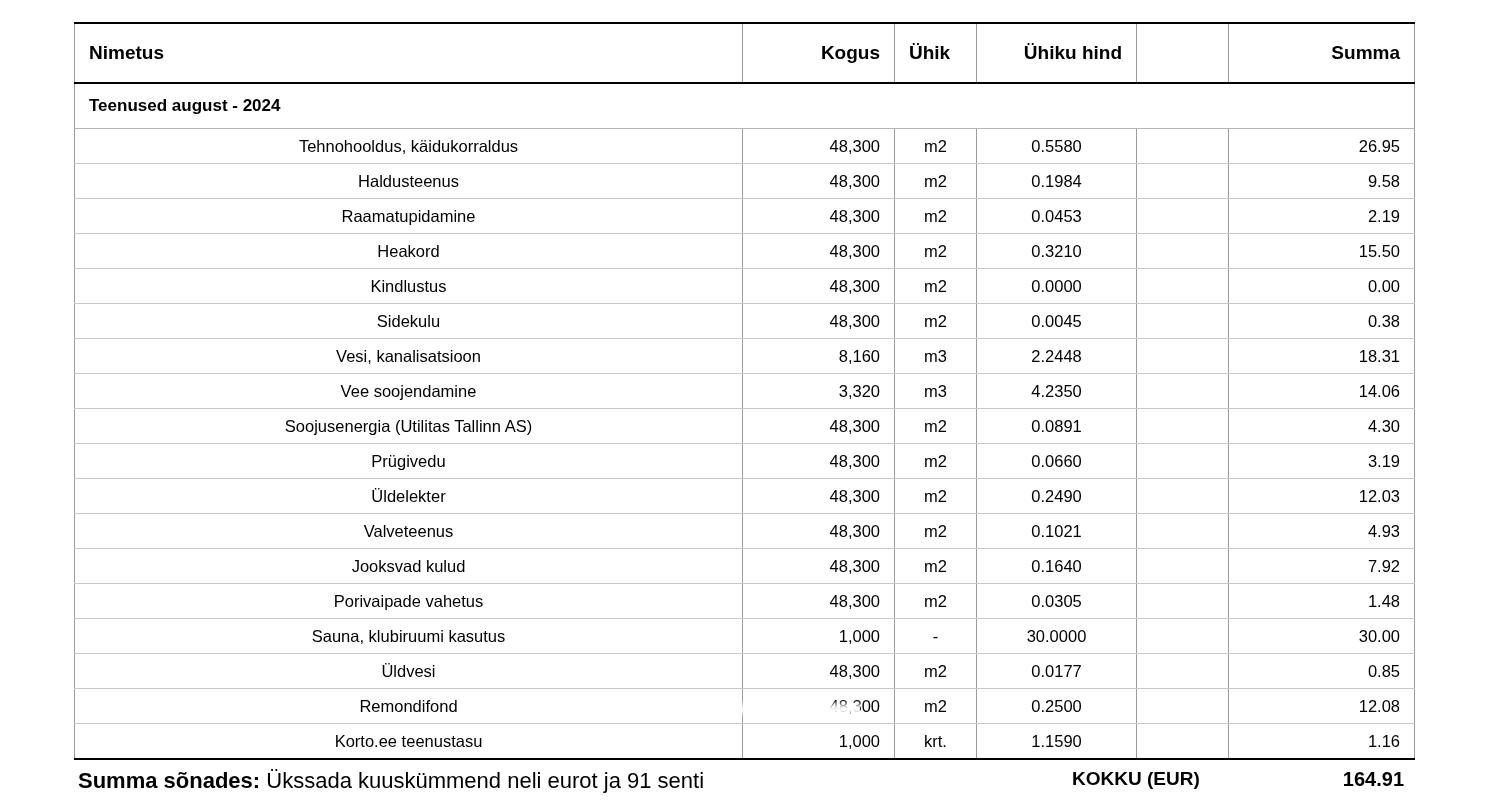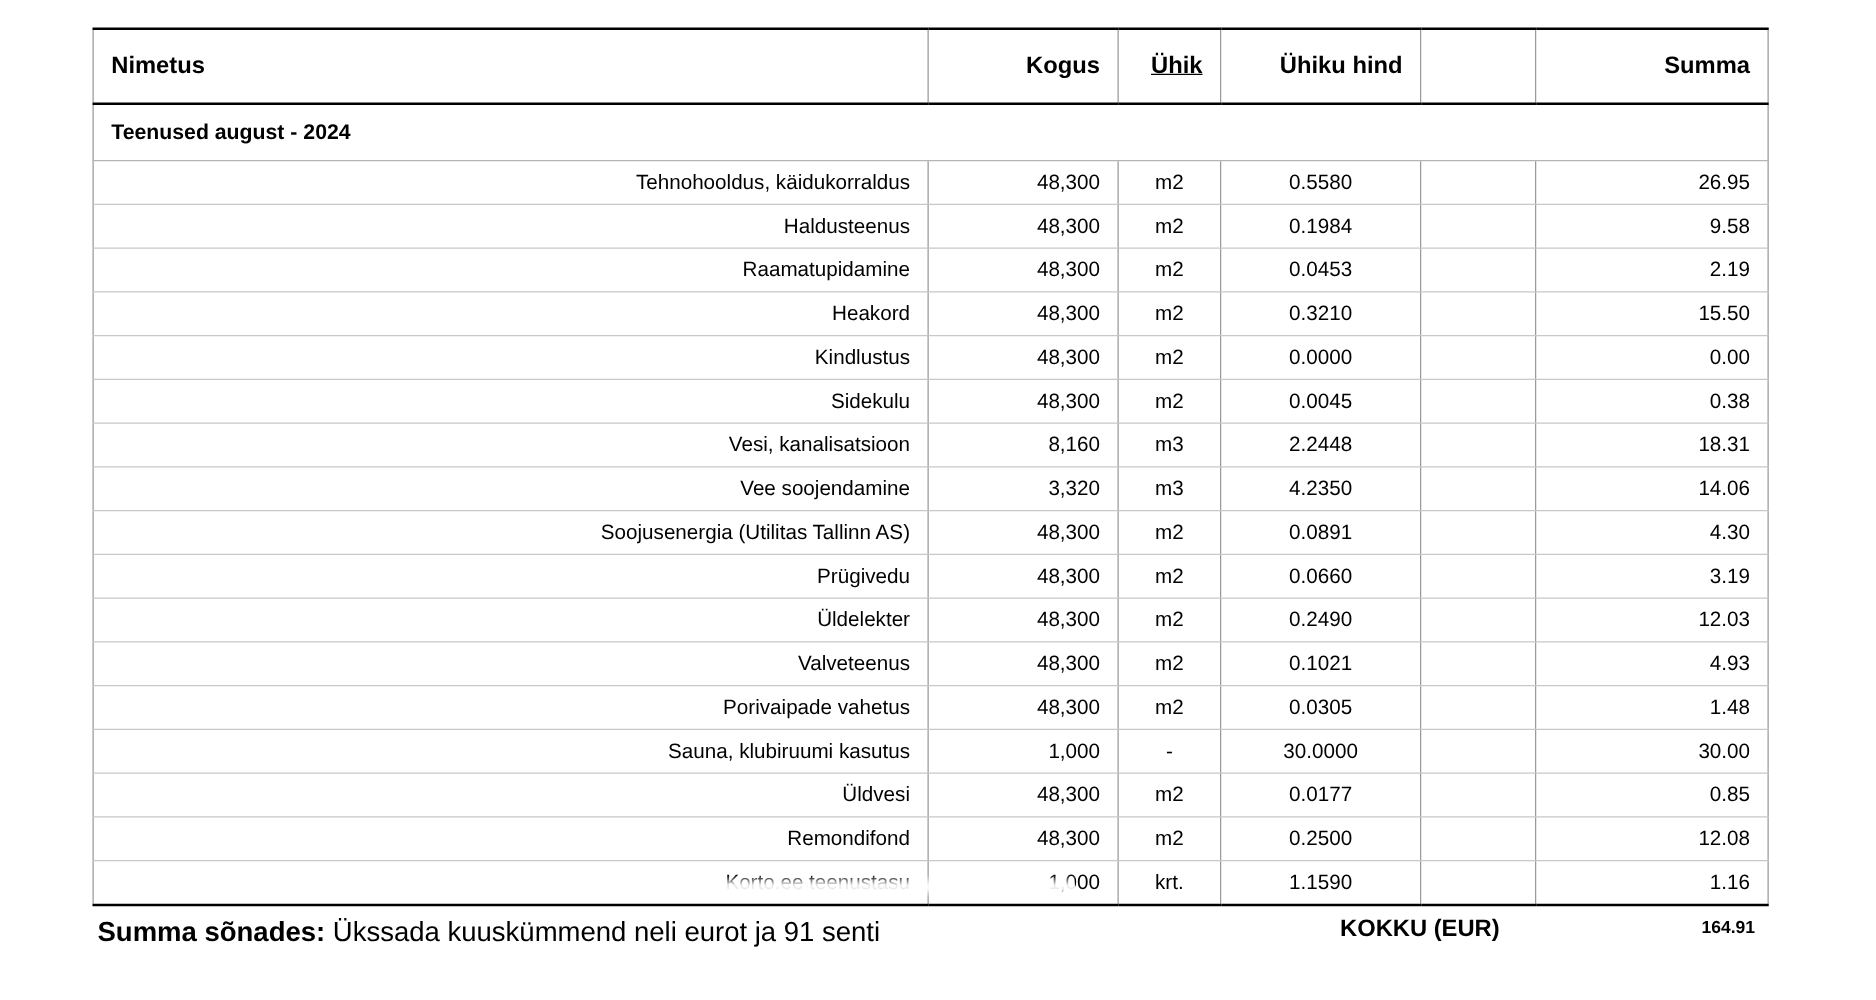--- a/index.html
+++ b/index.html
@@ -50,37 +50,37 @@
   thead tr.head-row th {
     border-top: 2.5px solid #000000;
     border-bottom: 2px solid #000000;
     font-weight: bold;
     font-size: 19px;
     height: 50px;
     padding: 4px 14px;
   }
   th.h-name { text-align: left; }
   th.h-qty, th.h-price, th.h-sum { text-align: right; }
-  th.h-unit { text-align: right; text-decoration: underline; }
+  th.h-unit { text-align: left; }
   th.h-blank { text-align: center; }
 
   tr.section-row td {
     font-weight: bold;
     font-size: 17px;
     height: 40px;
     padding: 2px 14px;
     border-bottom: 1px solid #b5b5b5;
   }
 
   tr.item-row td {
     height: 34px;
     font-size: 16.5px;
     padding: 0 14px;
   }
-  td.t-name { text-align: right; margin-left: 17px; }
+  td.t-name { text-align: center; margin-left: 17px; }
   td.t-qty  { text-align: right; margin-left: 20px; }
   td.t-unit { text-align: center; }
   td.t-price{ text-align: center; }
   td.t-blank{ text-align: center; }
   td.t-sum  { text-align: right; }
 
   tr.item-row:last-child td {
     border-bottom: 2.5px solid #000000;
   }
 
@@ -102,21 +102,21 @@
     position: absolute;
     left: 998px;
     top: 6px;
     font-size: 19px;
     font-weight: bold;
   }
   .footer .total-value {
     position: absolute;
     right: 10px;
     top: 6px;
-    font-size: 14px;
+    font-size: 20px;
     font-weight: bold;
     text-align: right;
   }
   
   .scan-artifact {
     position: absolute;
     left: 560px;
     top: 700px;
     width: 300px;
     height: 18px;
@@ -242,20 +242,28 @@
           </tr>
           <tr class="item-row">
             <td class="t-name">Valveteenus</td>
             <td class="t-qty">48,300</td>
             <td class="t-unit">m2</td>
             <td class="t-price">0.1021</td>
             <td class="t-blank"></td>
             <td class="t-sum">4.93</td>
           </tr>
           <tr class="item-row">
+            <td class="t-name">Jooksvad kulud</td>
+            <td class="t-qty">48,300</td>
+            <td class="t-unit">m2</td>
+            <td class="t-price">0.1640</td>
+            <td class="t-blank"></td>
+            <td class="t-sum">7.92</td>
+          </tr>
+          <tr class="item-row">
             <td class="t-name">Porivaipade vahetus</td>
             <td class="t-qty">48,300</td>
             <td class="t-unit">m2</td>
             <td class="t-price">0.0305</td>
             <td class="t-blank"></td>
             <td class="t-sum">1.48</td>
           </tr>
           <tr class="item-row">
             <td class="t-name">Sauna, klubiruumi kasutus</td>
             <td class="t-qty">1,000</td>

